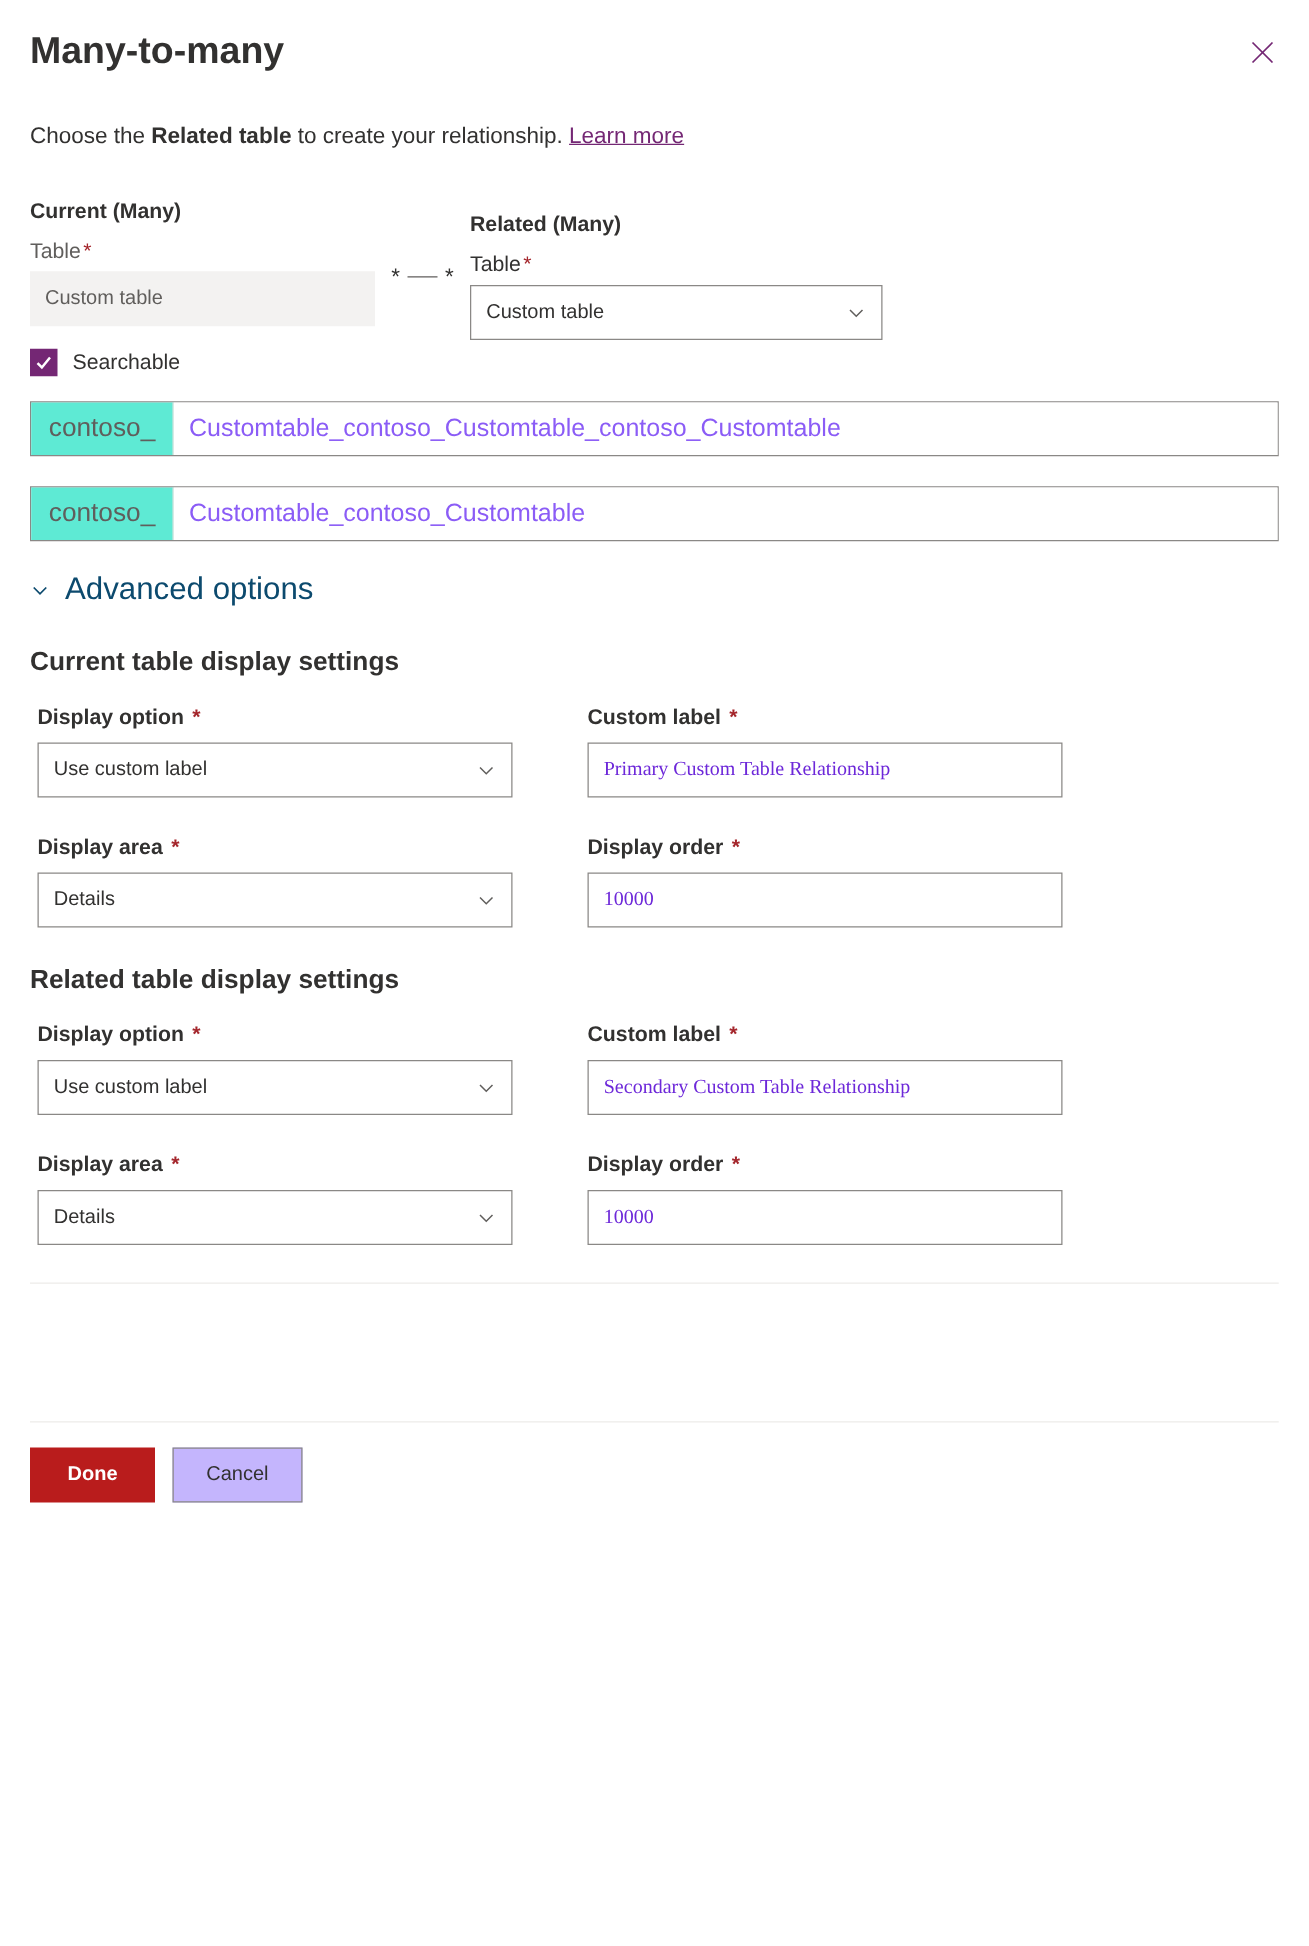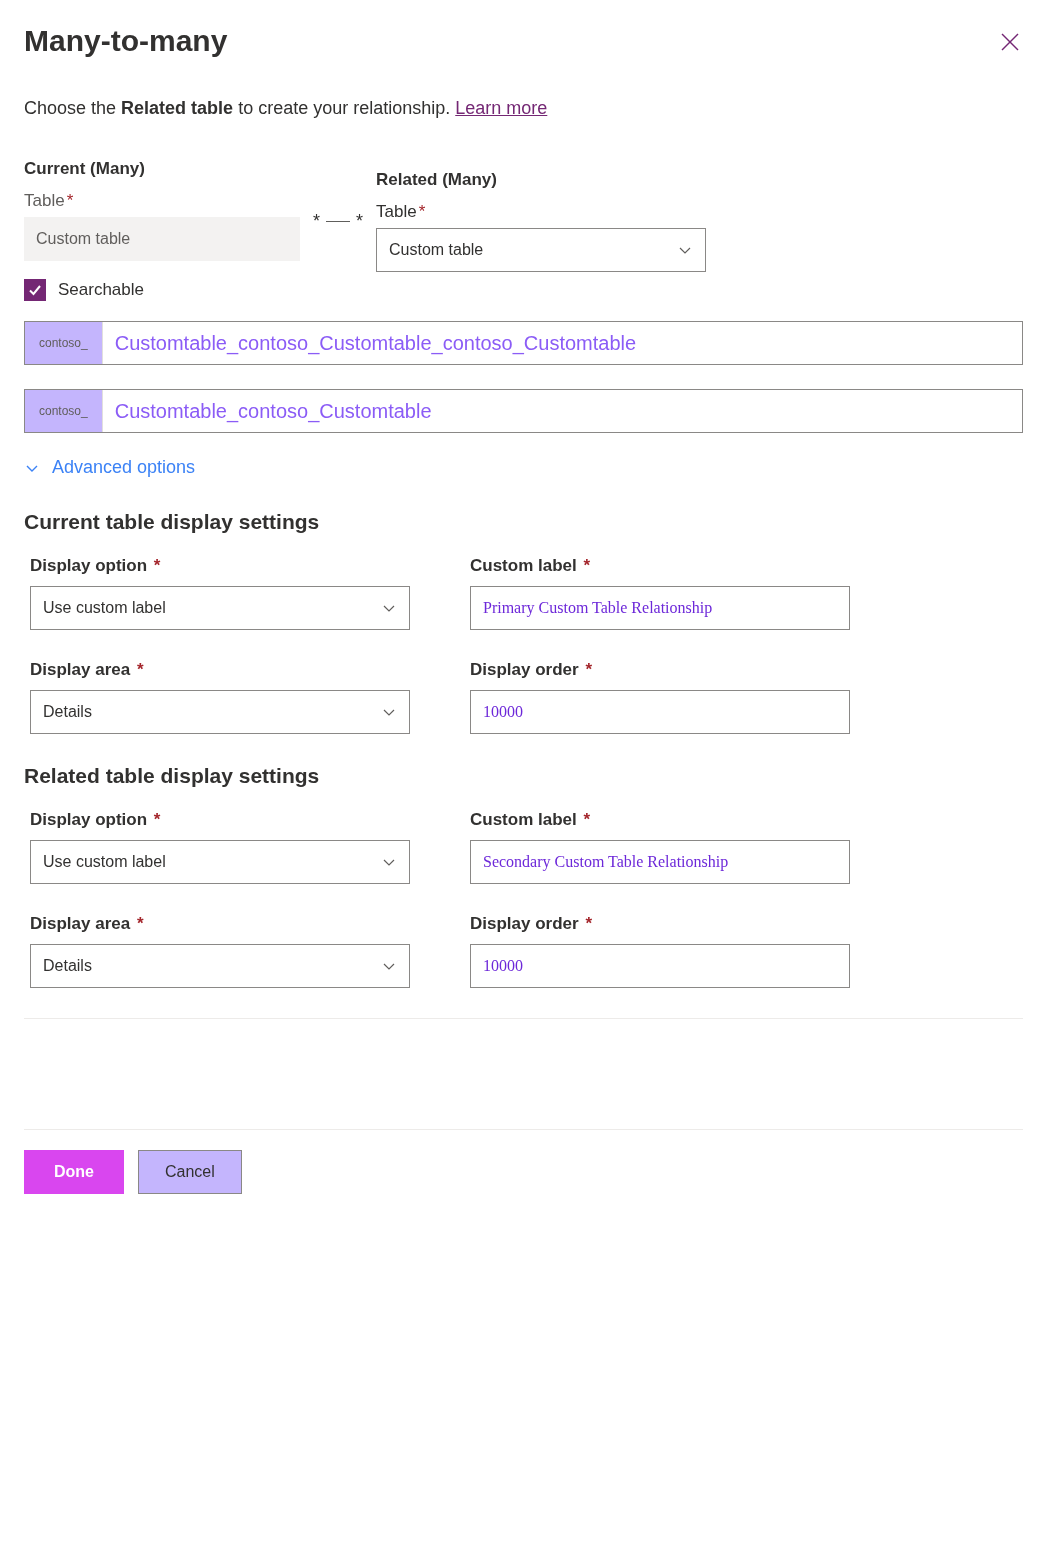--- a/index.html
+++ b/index.html
@@ -140,42 +140,42 @@
     color: #323130;
     margin-bottom: 6px;
   }
   .prefix-input {
     display: flex;
     width: 100%;
     height: 44px;
     border: 1px solid #8a8886;
   }
   .prefix {
-    background: #c4b5fd;
+    background: #5eead4;
     padding: 0 14px;
     display: flex;
     align-items: center;
     color: #605e5c;
-    font-size: 12px;
+    font-size: 21px;
     border-right: 1px solid #e1dfdd;
   }
   .prefix-input input {
     flex: 1;
     border: none;
     padding: 0 12px;
     font-size: 20px;
     outline: none;
     color: #8b5cf6;
   }
   .expander {
     display: flex;
     align-items: center;
     gap: 12px;
-    font-size: 18px;
-    color: #3b82f6;
+    font-size: 25px;
+    color: #0c4a6e;
     margin: 24px 0 32px 0;
     cursor: pointer;
   }
   .section-heading {
     font-size: 21px;
     font-weight: 700;
     margin: 0 0 22px 0;
   }
   .settings-grid {
     display: flex;
@@ -206,21 +206,21 @@
   }
   .footer {
     position: relative;
     margin-top: 110px;
     padding-top: 20px;
     border-top: 1px solid #edebe9;
     display: flex;
     gap: 14px;
   }
   .btn-primary {
-    background: #d946ef;
+    background: #b91c1c;
     color: #fff;
     border: none;
     height: 44px;
     padding: 0 30px;
     font-size: 16px;
     font-weight: 600;
     cursor: pointer;
   }
   .btn-secondary {
     background: #c4b5fd;

